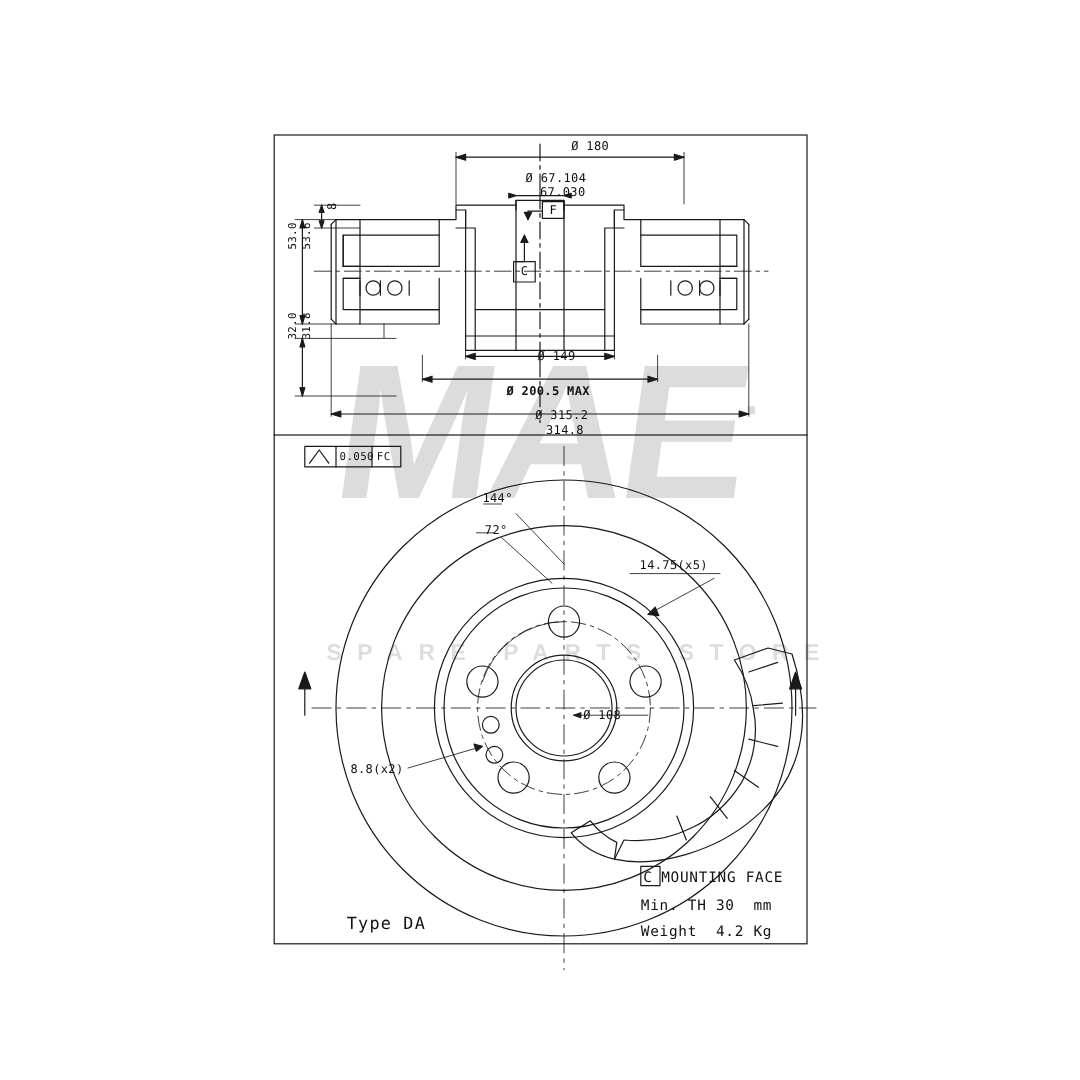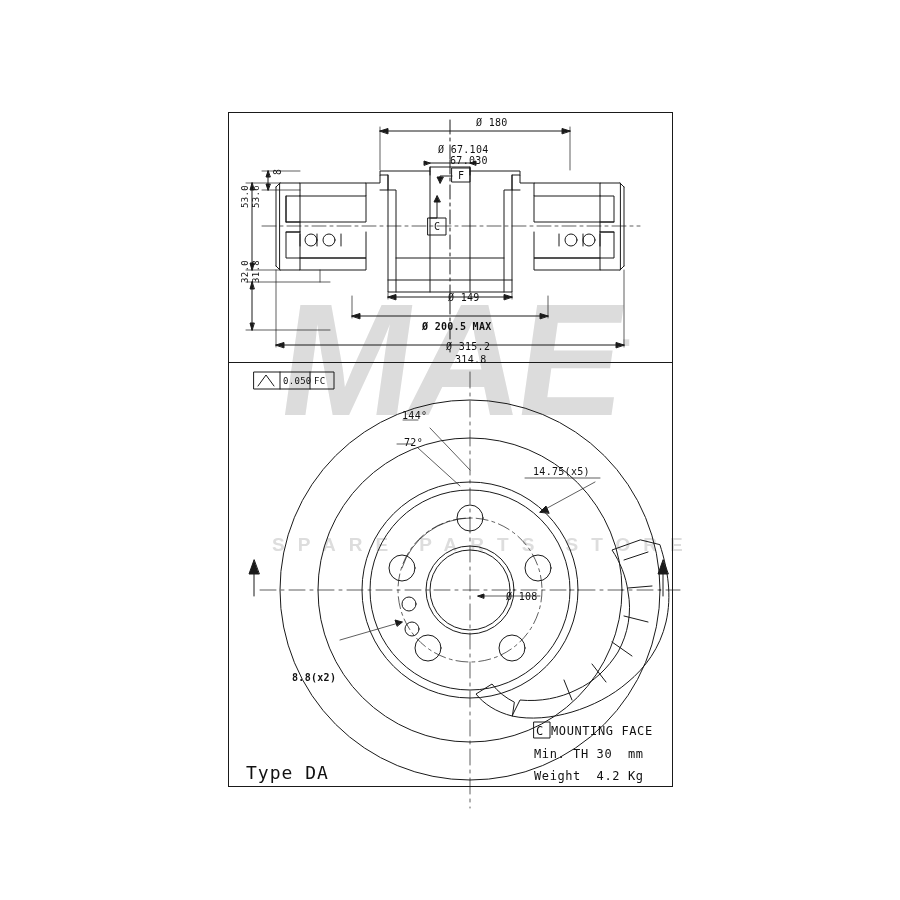--- a/index.html
+++ b/index.html
@@ -45,21 +45,21 @@
     font-size: 10px;
     color: #111111;
     white-space: pre;
     letter-spacing: 0.3px;
   }
   .lbl.sm { font-size: 9px; }
   .lbl.vert {
     transform: rotate(-90deg);
     transform-origin: left top;
   }
-  .lbl.big { font-size: 18px; letter-spacing: 1px; }
+  .lbl.big { font-size: 14px; letter-spacing: 1px; margin-left: 43px; }
   .lbl.note { font-size: 12px; letter-spacing: 0.6px; }
   .wm {
     position: absolute;
     pointer-events: none;
     color: #d8d8d8;
     font-family: "Liberation Sans", sans-serif;
     font-weight: bold;
     white-space: pre;
   }
   .wm-main {
@@ -309,22 +309,22 @@
   <div class="lbl" style="left:458px; top:170px;">F</div>
   <div class="lbl" style="left:434px; top:221px;">C</div>
 
   <div class="lbl sm" style="left:283px; top:376px;">0.050</div>
   <div class="lbl sm" style="left:314px; top:376px;">FC</div>
 
   <div class="lbl" style="left:402px; top:410px;">144°</div>
   <div class="lbl" style="left:404px; top:437px;">72°</div>
 
   <div class="lbl" style="left:533px; top:466px;">14.75(x5)</div>
-  <div class="lbl" style="left:486px; top:591px;margin-left:20px;">Ø 108</div>
-  <div class="lbl" style="left:292px; top:672px;font-weight:bold;">8.8(x2)</div>
+  <div class="lbl" style="left:486px; top:591px;">Ø 108</div>
+  <div class="lbl" style="left:292px; top:636px;">8.8(x2)</div>
 
   <div class="lbl note" style="left:536px; top:724px;">C</div>
   <div class="lbl note" style="left:551px; top:724px;text-align:center;">MOUNTING FACE</div>
   <div class="lbl note" style="left:534px; top:747px;">Min. TH 30  mm</div>
   <div class="lbl note" style="left:534px; top:769px;">Weight  4.2 Kg</div>
 
   <div class="lbl big" style="left:246px; top:762px;">Type DA</div>
 
 </div>
 

